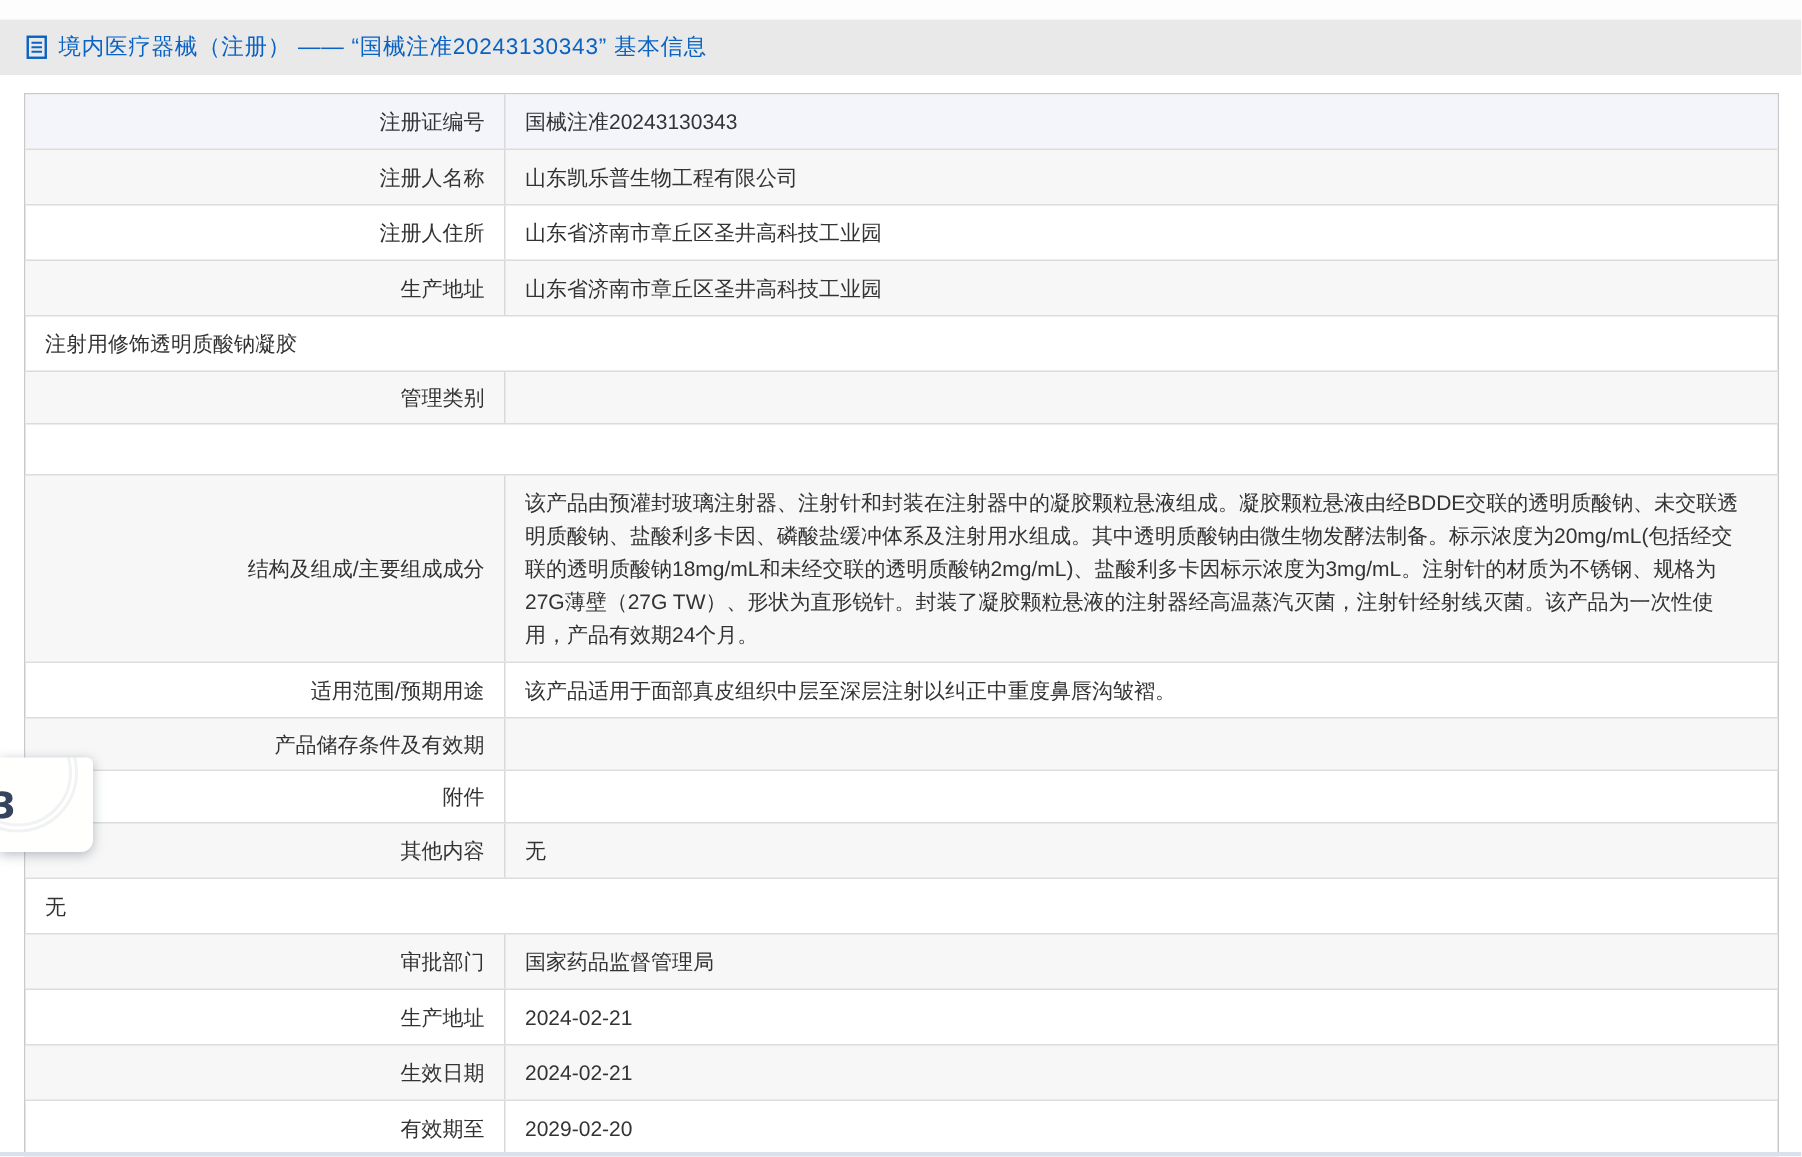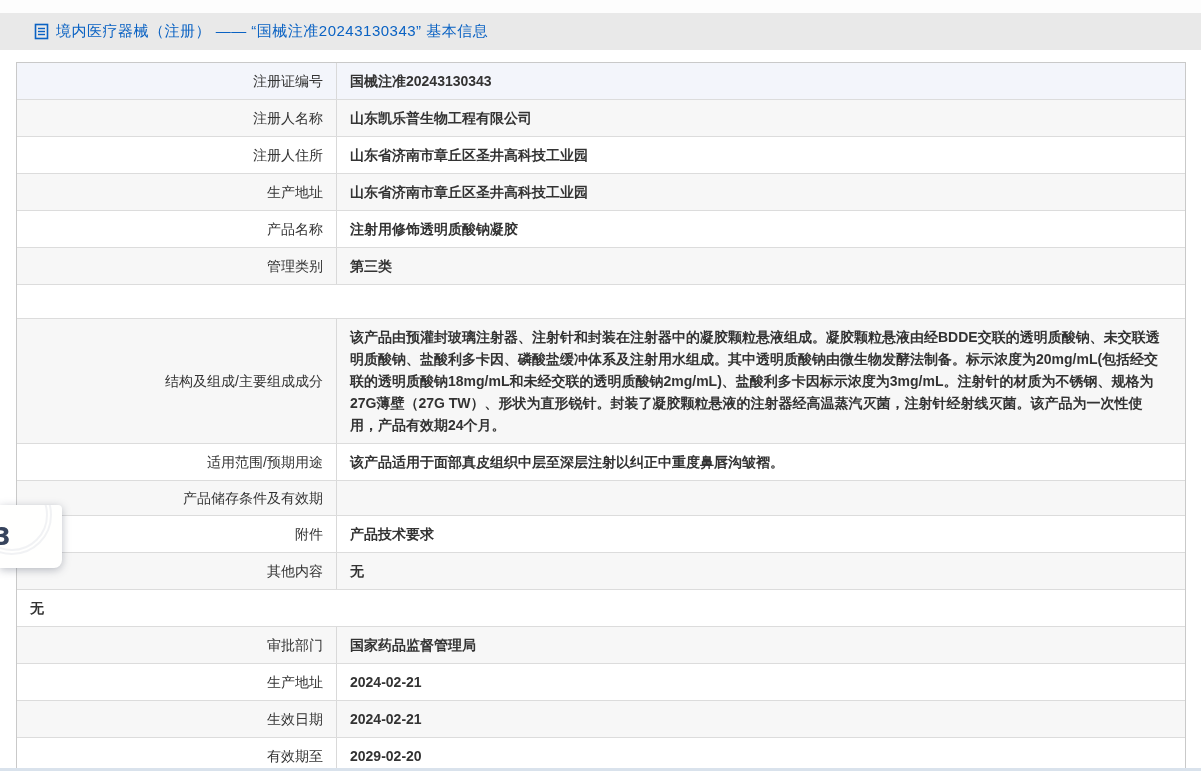--- a/index.html
+++ b/index.html
@@ -12,21 +12,21 @@
   }
   .top-strip {
     height: 13px;
     background: #fdfdfd;
   }
   .header-band {
     height: 37px;
     background: #e9e9e9;
     display: flex;
     align-items: center;
-    padding-left: 34px;
+    padding-left: 17px;
   }
   .header-band .doc-icon {
     width: 15px; height: 17px;
     margin-right: 7px;
     display: inline-block;
     flex: 0 0 auto;
   }
   .page-title {
     color: #0a62c3;
     font-size: 15px;
@@ -60,21 +60,21 @@
     justify-content: flex-end;
     line-height: 20px;
   }
   .cell-value {
     flex: 1 1 auto;
     padding: 7px 16px 7px 13px;
     display: flex;
     align-items: center;
     line-height: 22px;
   }
-  .cell-value .txt { display: block; font-weight: bold; }
+  .cell-value .txt { display: block; }
   .bottom-strip {
     position: absolute;
     left: 0; bottom: 0;
     width: 100%; height: 3px;
     background: #d9e2ec;
   }
   .floating-overlay {
     position: absolute;
     left: 0; top: 505px;
     width: 62px; height: 63px;
@@ -140,31 +140,27 @@
   </div>
 
   <div class="row stripe">
     <div class="cell-label">生产地址</div>
     <div class="cell-value">
         <span class="txt">山东省济南市章丘区圣井高科技工业园</span>
       </div>
   </div>
 
   <div class="row">
-    <div class="cell-label">产品名称</div>
     <div class="cell-value">
         <span class="txt">注射用修饰透明质酸钠凝胶</span>
       </div>
   </div>
 
   <div class="row stripe">
     <div class="cell-label">管理类别</div>
-    <div class="cell-value">
-        <span class="txt">第三类</span>
-      </div>
   </div>
 
   <div class="row">
   </div>
 
   <div class="row stripe">
     <div class="cell-label">结构及组成/主要组成成分</div>
     <div class="cell-value">
         <span class="txt">该产品由预灌封玻璃注射器、注射针和封装在注射器中的凝胶颗粒悬液组成。凝胶颗粒悬液由经BDDE交联的透明质酸钠、未交联透明质酸钠、盐酸利多卡因、磷酸盐缓冲体系及注射用水组成。其中透明质酸钠由微生物发酵法制备。标示浓度为20mg/mL(包括经交联的透明质酸钠18mg/mL和未经交联的透明质酸钠2mg/mL)、盐酸利多卡因标示浓度为3mg/mL。注射针的材质为不锈钢、规格为27G薄壁（27G TW）、形状为直形锐针。封装了凝胶颗粒悬液的注射器经高温蒸汽灭菌，注射针经射线灭菌。该产品为一次性使用，产品有效期24个月。</span>
       </div>
@@ -179,23 +175,20 @@
 
   <div class="row stripe">
     <div class="cell-label">产品储存条件及有效期</div>
     <div class="cell-value">
         <span class="txt"></span>
       </div>
   </div>
 
   <div class="row">
     <div class="cell-label">附件</div>
-    <div class="cell-value">
-        <span class="txt">产品技术要求</span>
-      </div>
   </div>
 
   <div class="row stripe">
     <div class="cell-label">其他内容</div>
     <div class="cell-value">
         <span class="txt">无</span>
       </div>
   </div>
 
   <div class="row">

